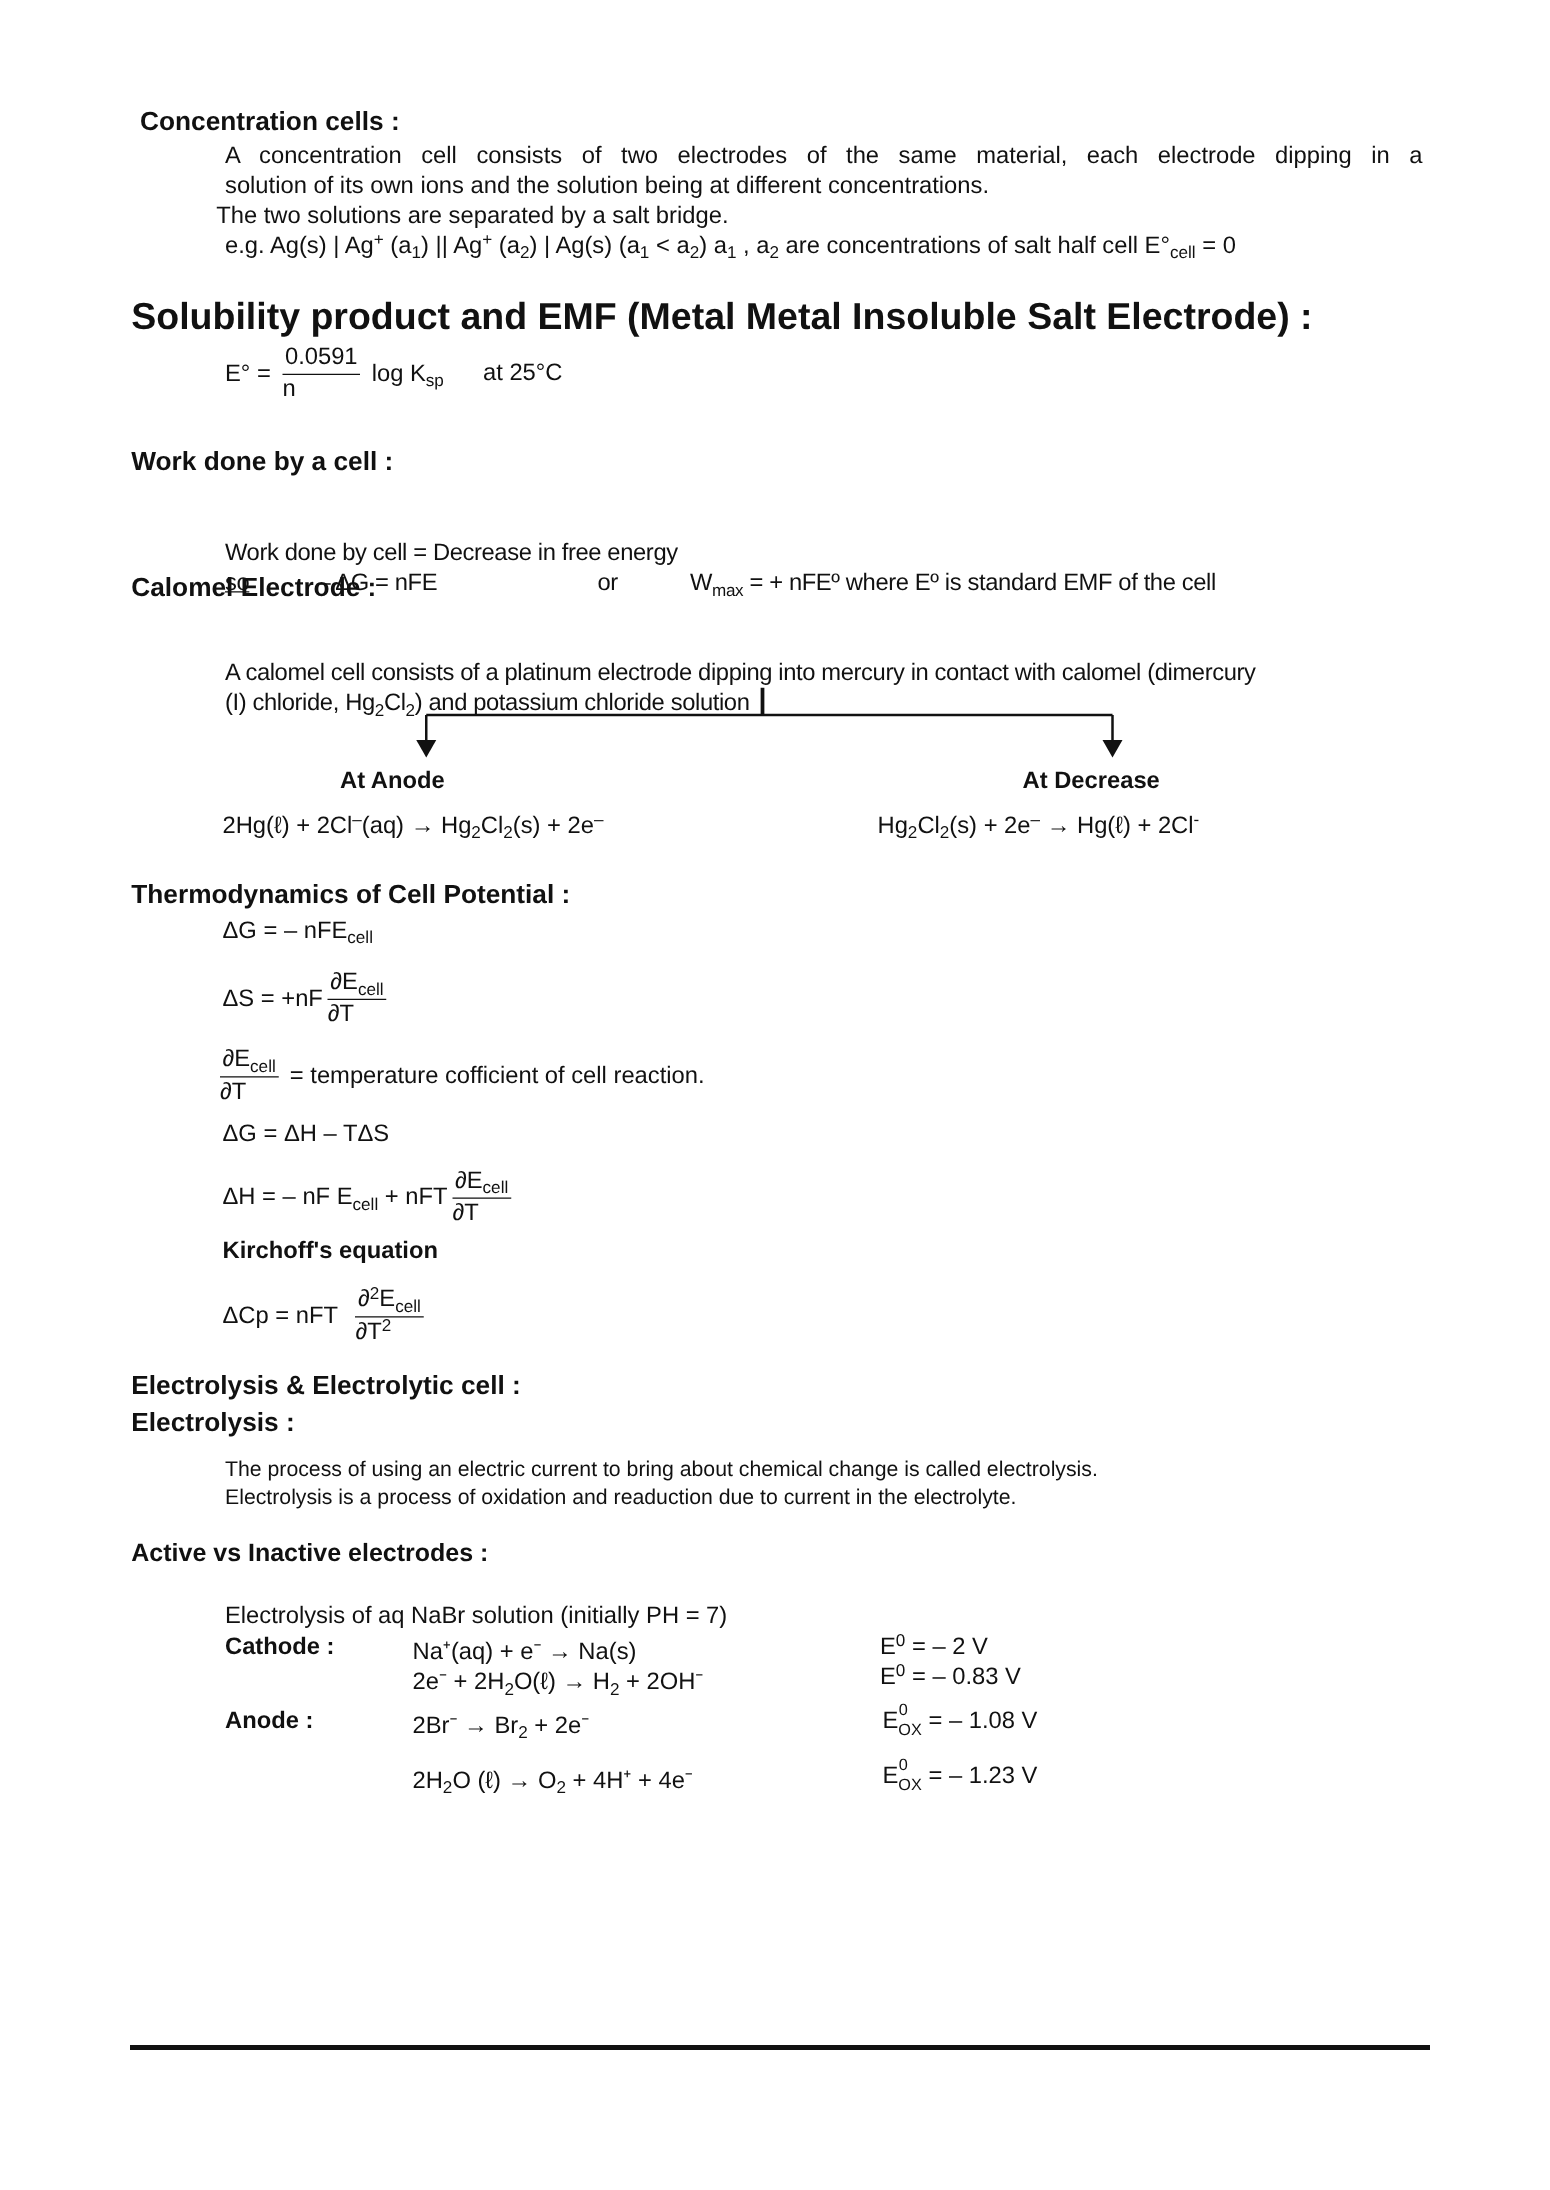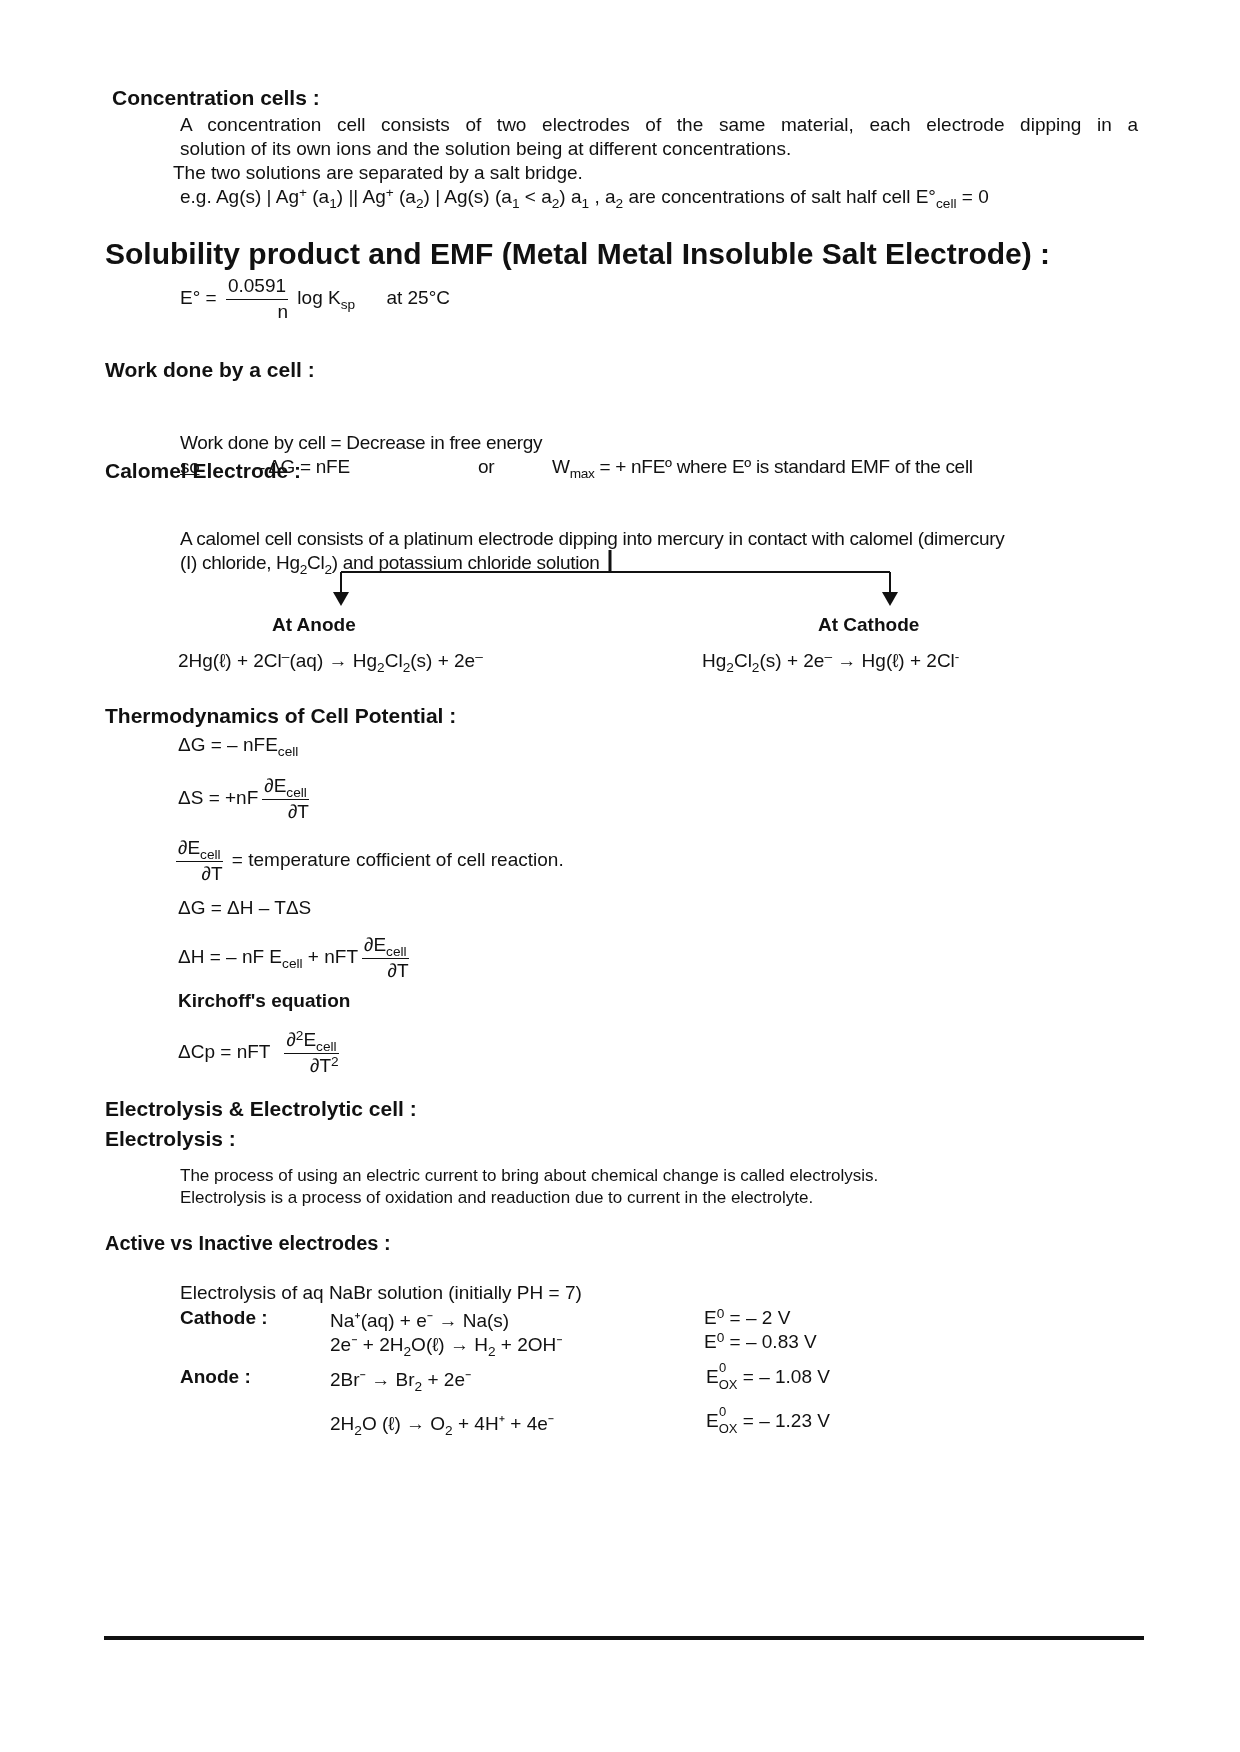--- a/index.html
+++ b/index.html
@@ -7,21 +7,21 @@
          font-family: "Liberation Sans", sans-serif; color: #111; }
   .abs { position: absolute; white-space: nowrap; }
   .h1 { font-weight: bold; font-size: 24px; }
   .h2 { font-weight: bold; font-size: 21px; }
   .t  { font-size: 19px; }
   .tn { font-size: 19px; letter-spacing: -0.3px; margin-top: 36px; }
   .b  { font-weight: bold; }
   sub, sup { font-size: 0.72em; line-height: 0; }
   sub { vertical-align: -0.35em; }
   sup { vertical-align: 0.45em; }
-  .frac { display: inline-flex; flex-direction: column; align-items: flex-end; vertical-align: middle; margin: 0 4px; }
+  .frac { display: inline-flex; flex-direction: column; align-items: flex-start; vertical-align: middle; margin: 0 4px; }
   .frac .num { border-bottom: 1.5px solid #111; padding: 0 2px 2px; line-height: 1.1; }
   .frac .den { padding-top: 2px; line-height: 1.1; }
   .eox { display: inline-block; position: relative; }
   .eox .sup0 { position: absolute; left: 13px; top: -6px; font-size: 13px; }
   .eox .subox { position: relative; top: 6px; font-size: 13px; }
   .footer-rule { position: absolute; left: 104px; top: 1636px; width: 1040px; height: 4px; background: #111; }
 </style>
 </head>
 <body>
 
@@ -56,21 +56,21 @@
 <svg class="abs" style="left:320px;top:550px;" width="600" height="60">
   <line x1="290" y1="0" x2="290" y2="22" stroke="#111" stroke-width="3"></line>
   <line x1="21" y1="22" x2="570" y2="22" stroke="#111" stroke-width="2"></line>
   <line x1="21" y1="22" x2="21" y2="44" stroke="#111" stroke-width="2"></line>
   <polygon points="13,42 29,42 21,56" fill="#111"></polygon>
   <line x1="570" y1="22" x2="570" y2="44" stroke="#111" stroke-width="2"></line>
   <polygon points="562,42 578,42 570,56" fill="#111"></polygon>
 </svg>
 
 <div class="abs t b" style="left:272px;top:614px;">At Anode</div>
-<div class="abs t b" style="left:818px;top:614px;">At Cathode</div>
+<div class="abs t b" style="left:818px;top:614px;">At Decrease</div>
 <div class="abs t" style="left:178px;top:650px;"><span>2Hg(ℓ) + 2Cl</span><sup>–</sup><span>(aq) → Hg</span><sub>2</sub><span>Cl</span><sub>2</sub><span>(s) + 2e</span><sup>–</sup></div>
 <div class="abs t" style="left:702px;top:650px;"><span>Hg</span><sub>2</sub><span>Cl</span><sub>2</sub><span>(s) + 2e</span><sup>–</sup><span> → Hg(ℓ) + 2Cl</span><sup>-</sup></div>
 
 <div class="abs h2" style="left:105px;top:704px;">Thermodynamics of Cell Potential :</div>
 <div class="abs t" style="left:178px;top:734px;"><span>ΔG = – nFE</span><sub>cell</sub></div>
 <div class="abs t" style="left:178px;top:776px;"><span>ΔS = +nF</span><span class="frac">
       <span class="num"><span>∂E</span><sub>cell</sub></span>
       <span class="den">∂T</span>
     </span></div>
 <div class="abs t" style="left:176px;top:838px;"><span class="frac" style="margin-left:0;">

